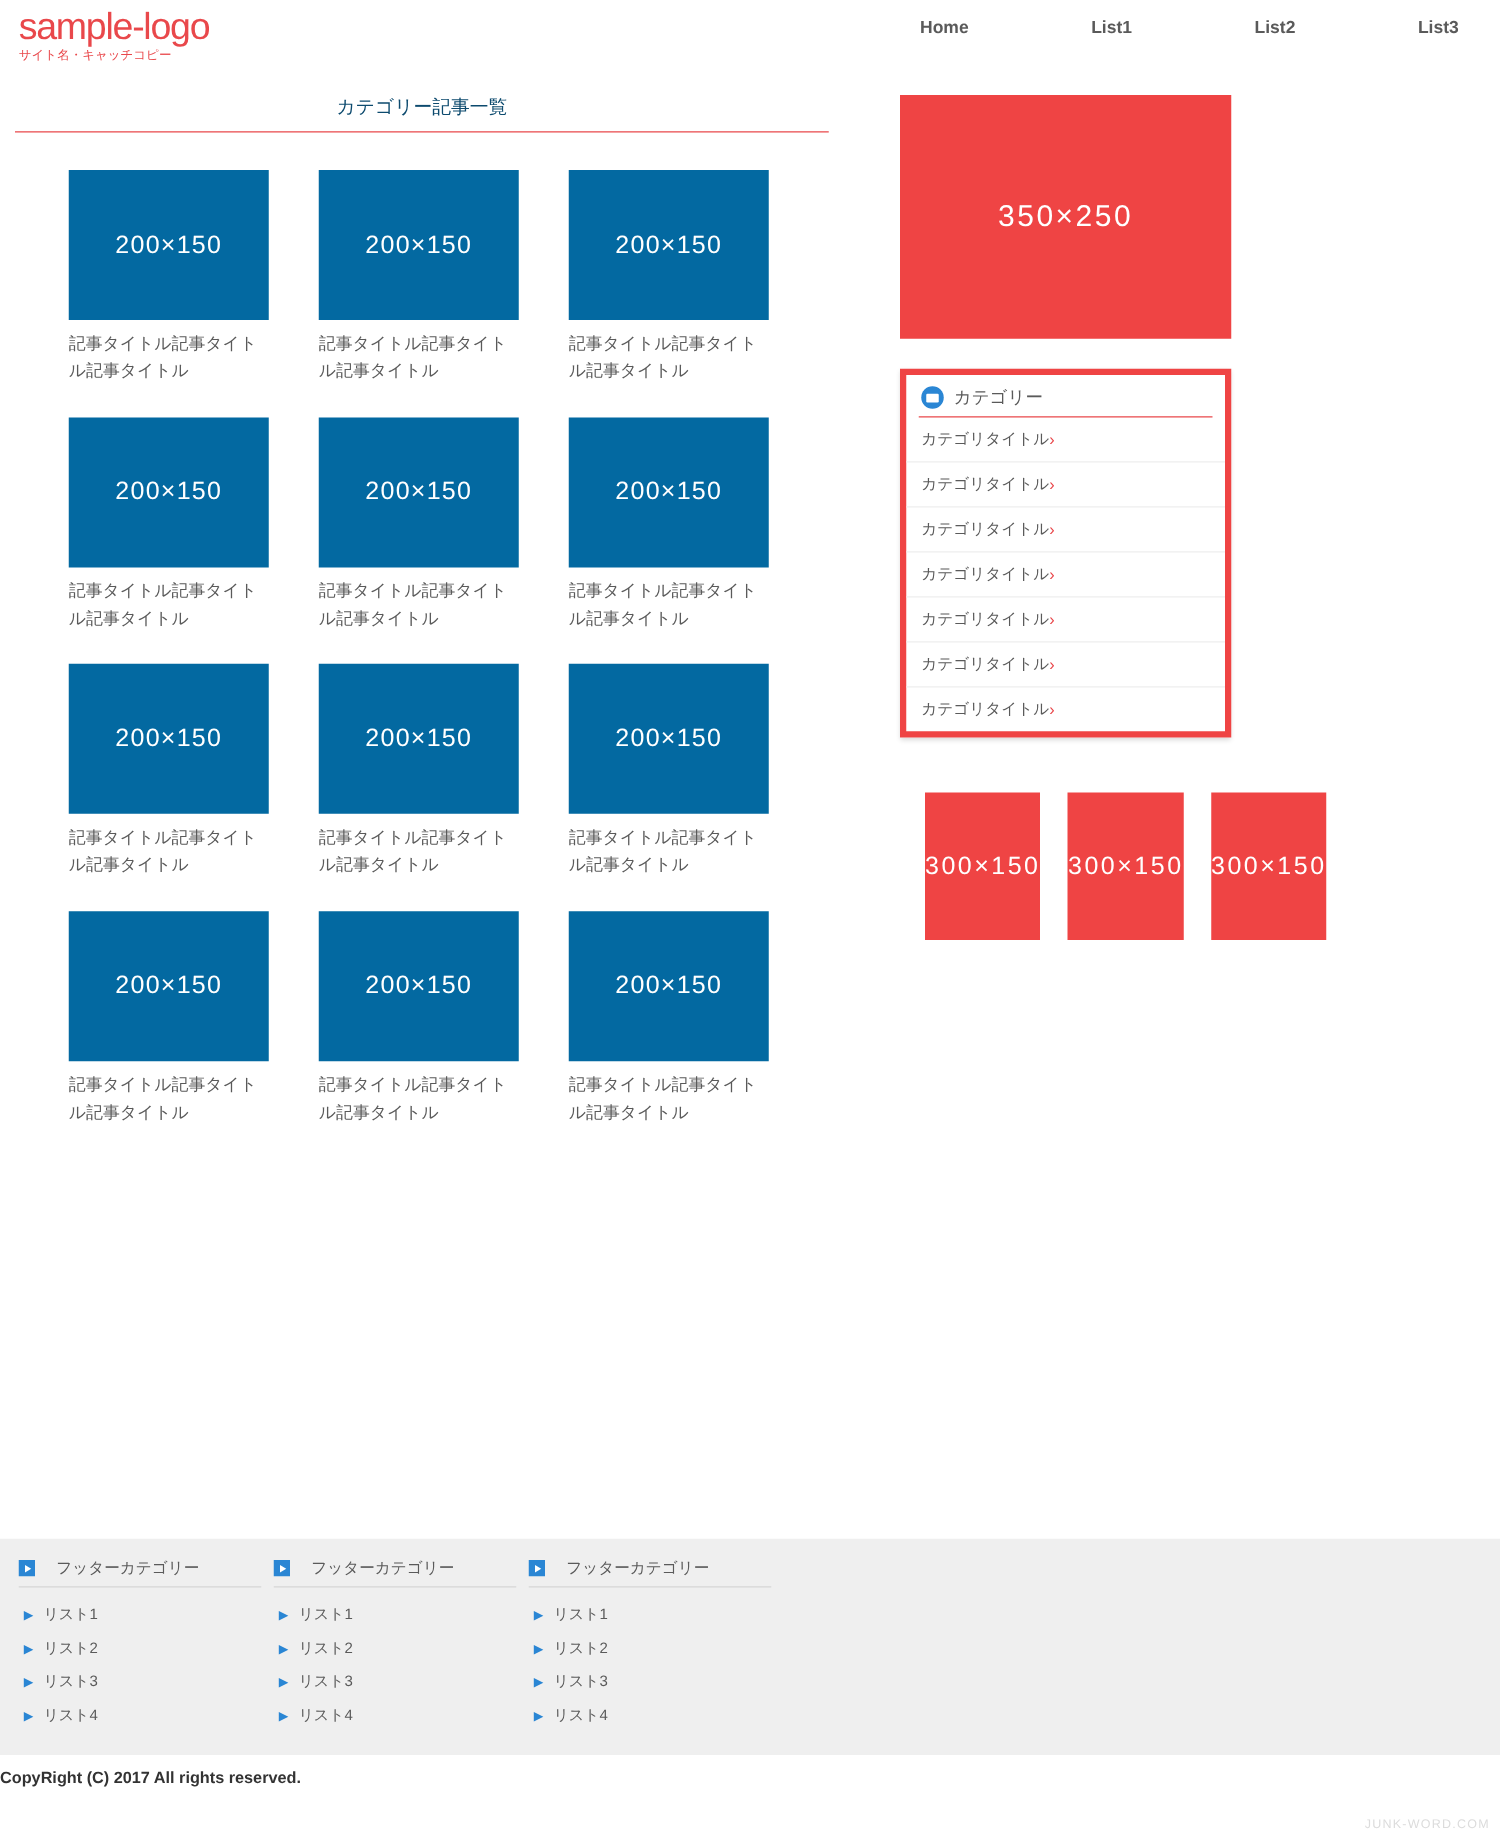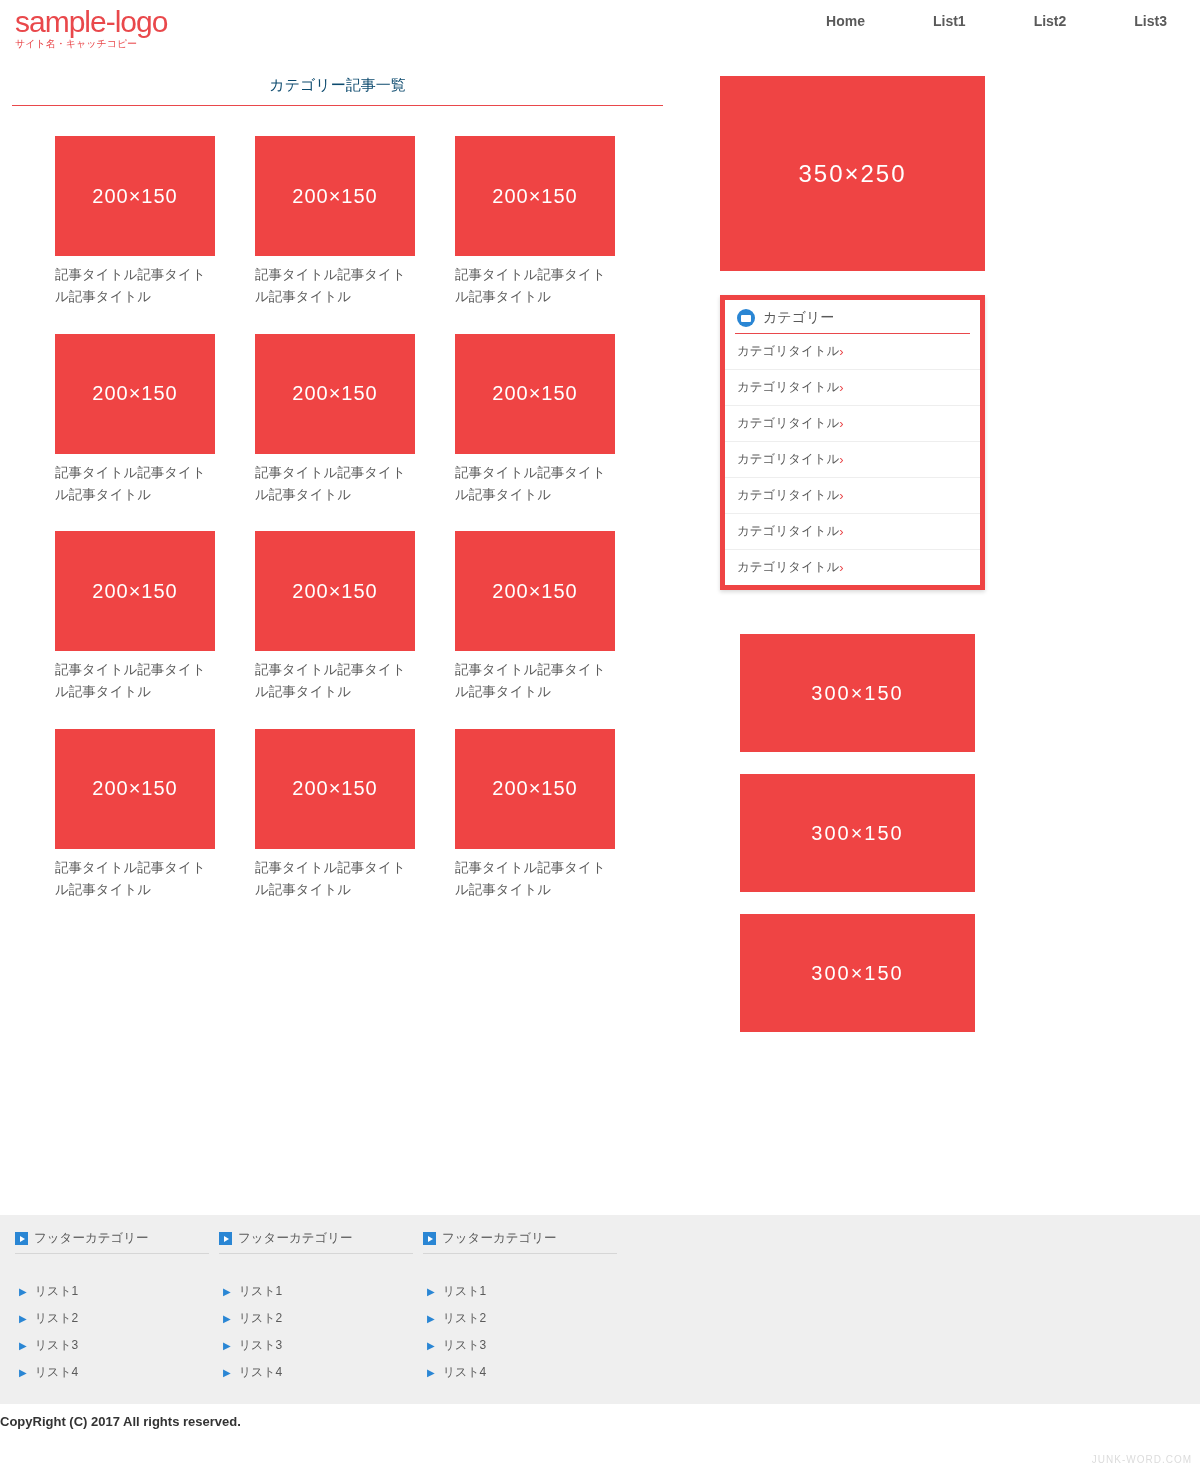--- a/index.html
+++ b/index.html
@@ -3,51 +3,51 @@
 <meta charset="utf-8">
 <style>
   *{box-sizing:border-box;margin:0;padding:0}
   body{background:#fff;font-family:"Hiragino Sans","Meiryo",Arial,sans-serif;color:#5a5a5a;font-size:14px}
   .page{width:1200px;height:1469px;background:#fff;position:relative}
   
   .header{display:flex;justify-content:space-between;align-items:flex-start;padding:5px 15px 0 15px}
   .logo-block{display:flex;flex-direction:column}
   .logo{color:#e9484b;font-size:30px;letter-spacing:-1px;font-family:Arial,sans-serif;font-weight:normal}
   .tagline{color:#e9484b;font-size:10px;margin-top:-2px}
-  .nav{display:flex;gap:68px;padding-top:8px;padding-right:18px}
+  .nav{display:flex;gap:98px;padding-top:8px;padding-right:18px}
   .nav a{color:#5a5a5a;text-decoration:none;font-weight:bold;font-size:14px}
   
   .content{display:flex;padding:25px 15px 0 15px;gap:60px}
   .main{width:645px}
   .cat-title{text-align:center;color:#0c4a6e;font-size:15px;padding-bottom:10px}
   .hr{height:1px;background:#e9484b;margin:0 -3px 30px -3px}
   .grid{display:flex;flex-wrap:wrap;padding-left:40px;gap:25px 0}
   .post{width:200px}
-  .post .thumb{width:160px;height:120px;background:#ef4444;display:flex;align-items:center;justify-content:center;color:#fff;font-size:20px;font-weight:300;letter-spacing:1px;font-family:Arial,sans-serif}
+  .post .thumb{width:160px;height:120px;background:#0369a1;display:flex;align-items:center;justify-content:center;color:#fff;font-size:20px;font-weight:300;letter-spacing:1px;font-family:Arial,sans-serif}
   .post .ptitle{font-size:13.5px;line-height:1.65;padding-top:8px;color:#5a5a5a;padding-right:40px}
   
   .side{width:265px;flex:0 0 auto}
   .ad{background:#ef4444;display:flex;align-items:center;justify-content:center;color:#fff;font-family:Arial,sans-serif;font-weight:300;letter-spacing:2px}
   .ad.big{width:265px;height:195px;font-size:24px;margin-bottom:24px}
   .widget{border:5px solid #ef4444;box-shadow:0 2px 4px rgba(0,0,0,.15);background:#fff;margin-bottom:44px}
   .w-head{display:flex;align-items:center;gap:8px;padding:9px 12px 6px 12px;font-size:14px;color:#5a5a5a}
   .w-head .icon{width:18px;height:18px;border-radius:50%;background:#2a86d4;display:flex;align-items:center;justify-content:center}
   .w-head .icon::after{content:"";width:10px;height:7px;background:#fff;border-radius:1px;display:block}
   .w-divider{height:1px;background:#e9484b;margin:0 10px}
   .w-list{list-style:none}
   .w-list li{display:flex;justify-content:flex-start;align-items:center;padding:9px 12px;border-top:1px solid #eee;color:#5a5a5a;font-size:12.5px}
   .w-list li:first-child{border-top:none}
   .chev{color:#e9484b;font-size:13px}
-  .small-ads{display:flex;flex-direction:column;gap:22px;padding-left:20px}
+  .small-ads{display:flex;flex-direction:row;gap:22px;padding-left:20px}
   .ad.small{width:235px;height:118px;font-size:20px}
   
   .footer{position:absolute;bottom:40px;left:0;right:0}
   .fnav{background:#efefef;padding:15px 15px 18px 15px;display:flex;gap:10px}
   .fcol{width:194px}
-  .fhead{display:flex;align-items:center;gap:6px;font-size:12.5px;color:#5a5a5a;border-bottom:1px solid #d6d6d6;padding-bottom:6px;margin-bottom:24px}
+  .fhead{display:flex;align-items:center;gap:17px;font-size:12.5px;color:#5a5a5a;border-bottom:1px solid #d6d6d6;padding-bottom:6px;margin-bottom:8px}
   .fhead .ficon{width:13px;height:13px;background:#2a86d4;display:flex;align-items:center;justify-content:center}
   .fhead .ficon::after{content:"";width:0;height:0;border-left:5px solid #fff;border-top:3px solid transparent;border-bottom:3px solid transparent;margin-left:1px}
   .flist{list-style:none}
   .flist li{display:flex;align-items:center;gap:8px;font-size:12px;color:#5a5a5a;padding:5px 0 5px 4px}
   .flist li .bullet{color:#2a86d4;font-size:10px}
   .copy{text-align:left;font-size:13px;font-weight:bold;color:#333;padding:10px 15px 0 0}
   .watermark{position:absolute;bottom:4px;right:8px;color:#dcdcdc;font-size:10px;letter-spacing:1px;font-family:Arial}
 </style>
 </head>
 <body>

